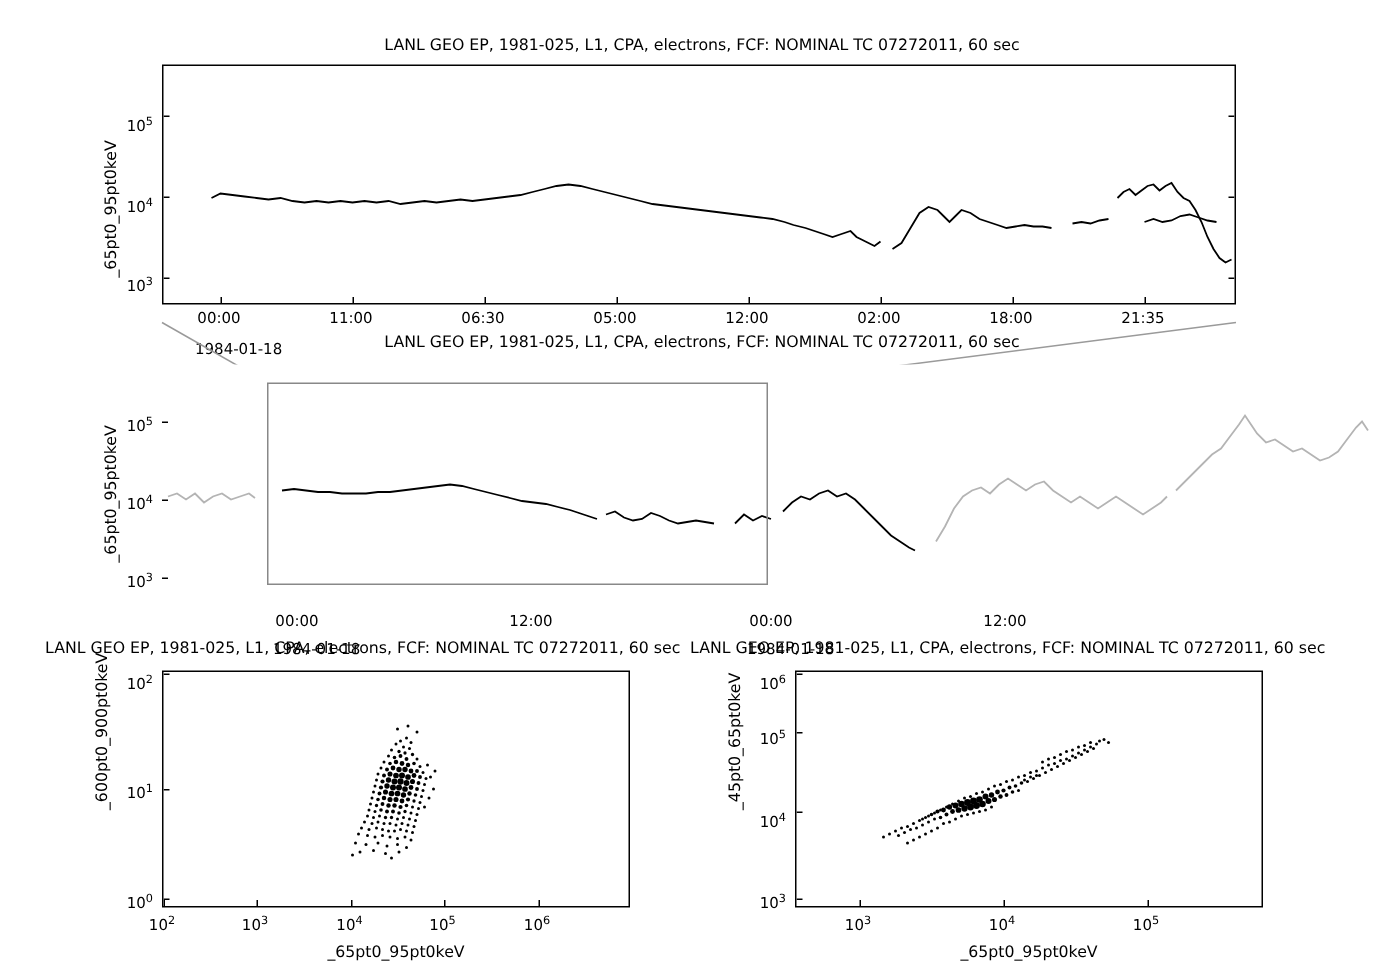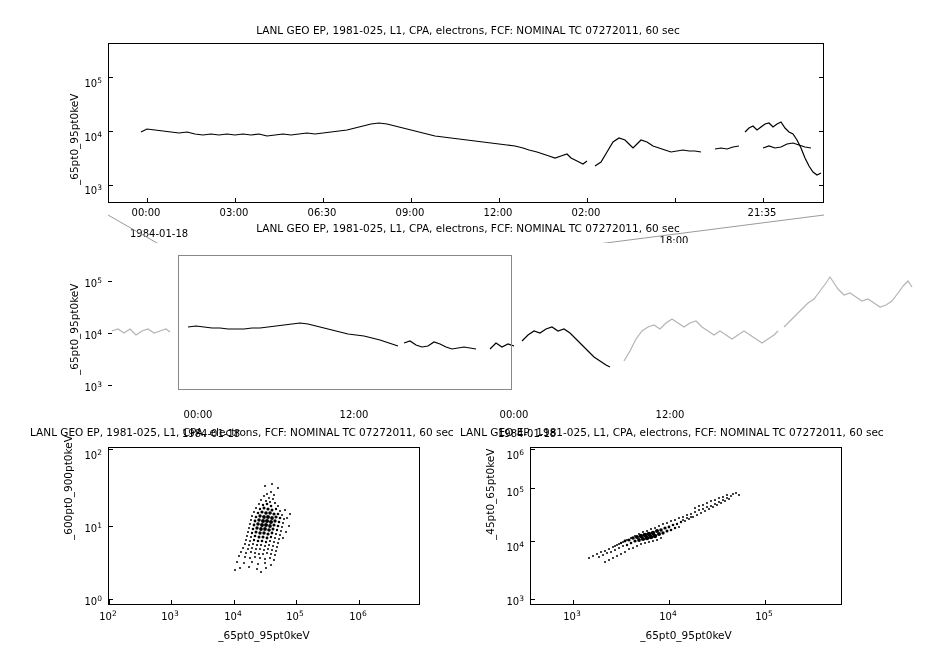--- a/index.html
+++ b/index.html
@@ -139,26 +139,26 @@
       <div class="tickmark-x" style="left:654px; bottom:0; height:4px;"></div>
       <div class="tickmark-y" style="right:0; top:33px; width:4px;"></div>
       <div class="tickmark-y" style="right:0; top:87px; width:4px;"></div>
       <div class="tickmark-y" style="right:0; top:141px; width:4px;"></div>
       <div class="tickmark-y" style="left:0; top:33px; width:4px;"></div>
       <div class="tickmark-y" style="left:0; top:87px; width:4px;"></div>
       <div class="tickmark-y" style="left:0; top:141px; width:4px;"></div>
     </div>
 
     <div class="tick-x" style="left:116px; top:207px; width:60px;">00:00</div>
-    <div class="tick-x" style="left:204px; top:207px; width:60px;">03:00</div>
+    <div class="tick-x" style="left:204px; top:207px; width:60px;">11:00</div>
     <div class="tick-x" style="left:292px; top:207px; width:60px;">06:30</div>
-    <div class="tick-x" style="left:380px; top:207px; width:60px;">09:00</div>
+    <div class="tick-x" style="left:380px; top:207px; width:60px;">05:00</div>
     <div class="tick-x" style="left:468px; top:207px; width:60px;">12:00</div>
     <div class="tick-x" style="left:556px; top:207px; width:60px;">02:00</div>
-    <div class="tick-x" style="left:644px; top:207px; width:60px;margin-top:28px;">18:00</div>
+    <div class="tick-x" style="left:644px; top:207px; width:60px;">18:00</div>
     <div class="tick-x" style="left:732px; top:207px; width:60px;">21:35</div>
 
     <div class="datelabel" style="left:130px; top:228px;">1984-01-18</div>
   </div>
 
   <svg class="zoom-connector" style="left:0; top:203px;" width="926" height="60">
     <line x1="108" y1="12" x2="178" y2="52" stroke="#9a9a9a" stroke-width="1"></line>
     <line x1="824" y1="12" x2="512" y2="52" stroke="#9a9a9a" stroke-width="1"></line>
   </svg>
 

